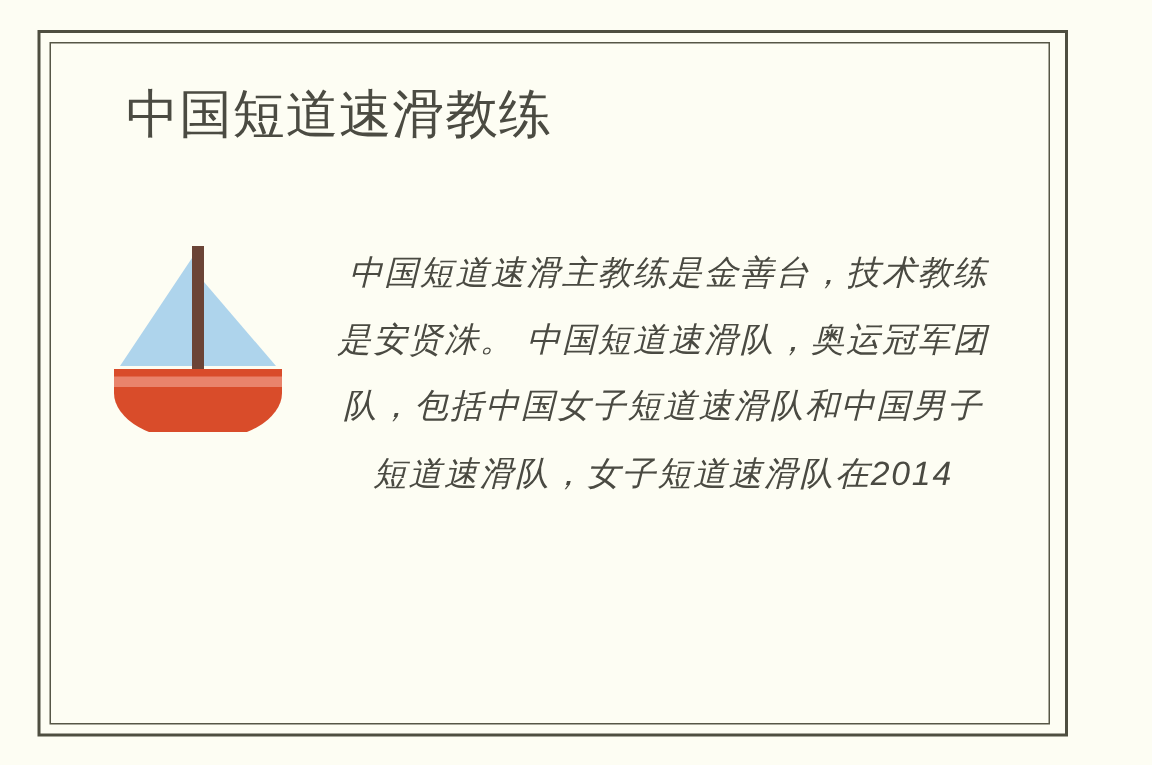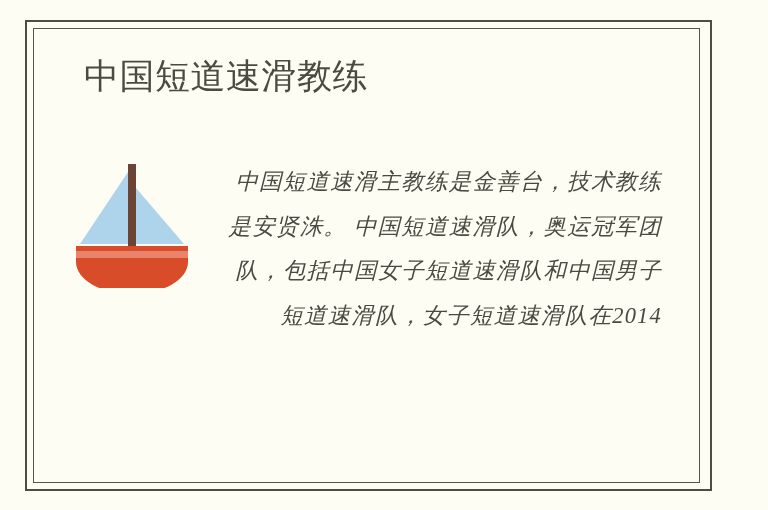--- a/index.html
+++ b/index.html
@@ -71,27 +71,27 @@
     width: 130px;
     height: 130px;
   }
 
   
   .body-text {
     position: absolute;
     left: 222px;
     top: 160px;
     width: 440px;
-    font-family: Liberation Serif, serif;
+    font-family: Liberation Sans, sans-serif;
     font-size: 22.5px;
     line-height: 44.5px;
     letter-spacing: 1.2px;
     color: #4a4a42;
     font-style: italic;
-    text-align: right;
+    text-align: center;
     white-space: pre-wrap;
     word-break: break-all;
   }
 </style>
 </head>
 <body>
 
 <div id="page">
 
   <div class="frame-outer"></div>

